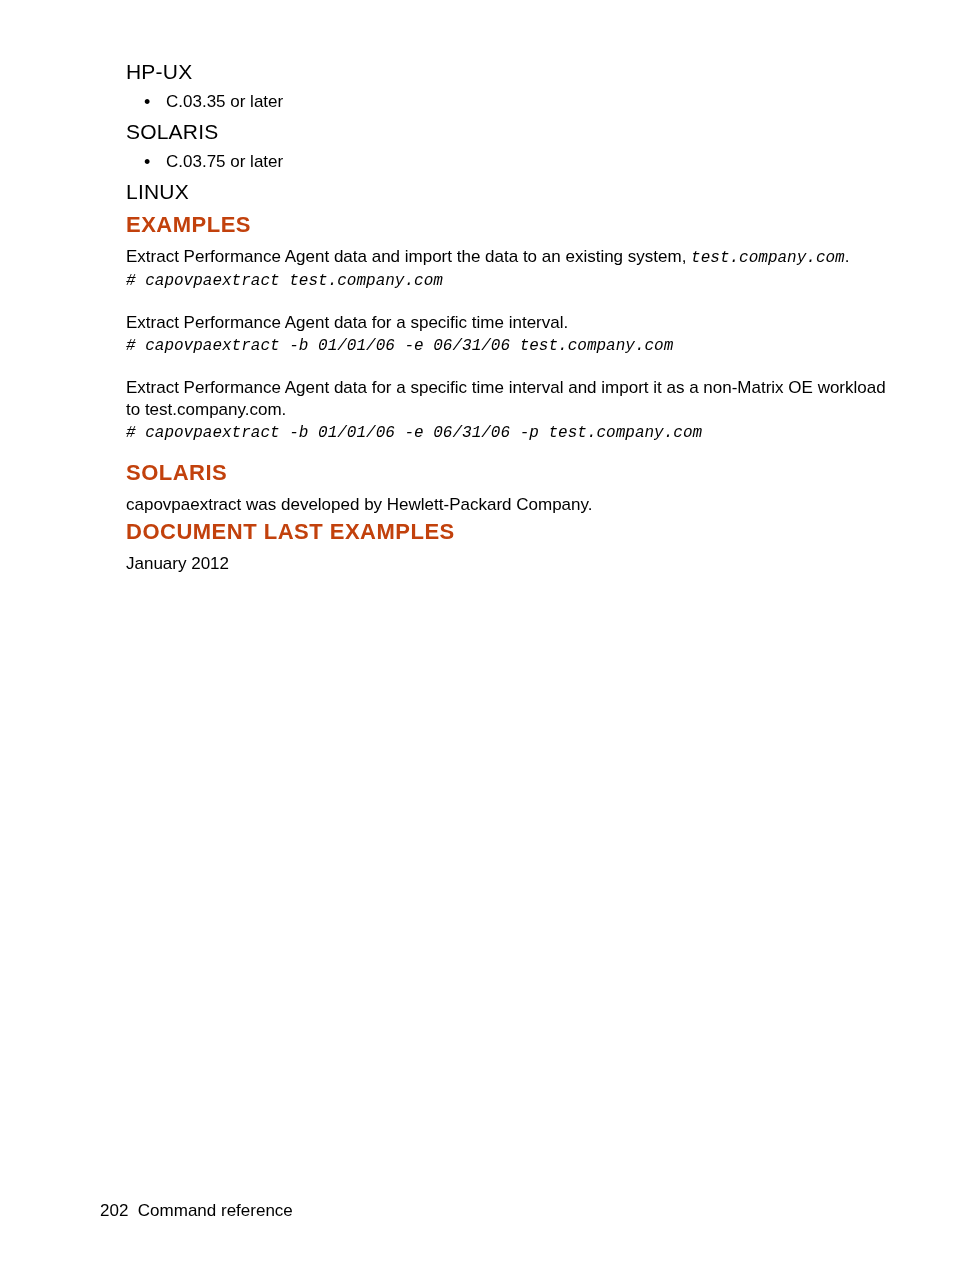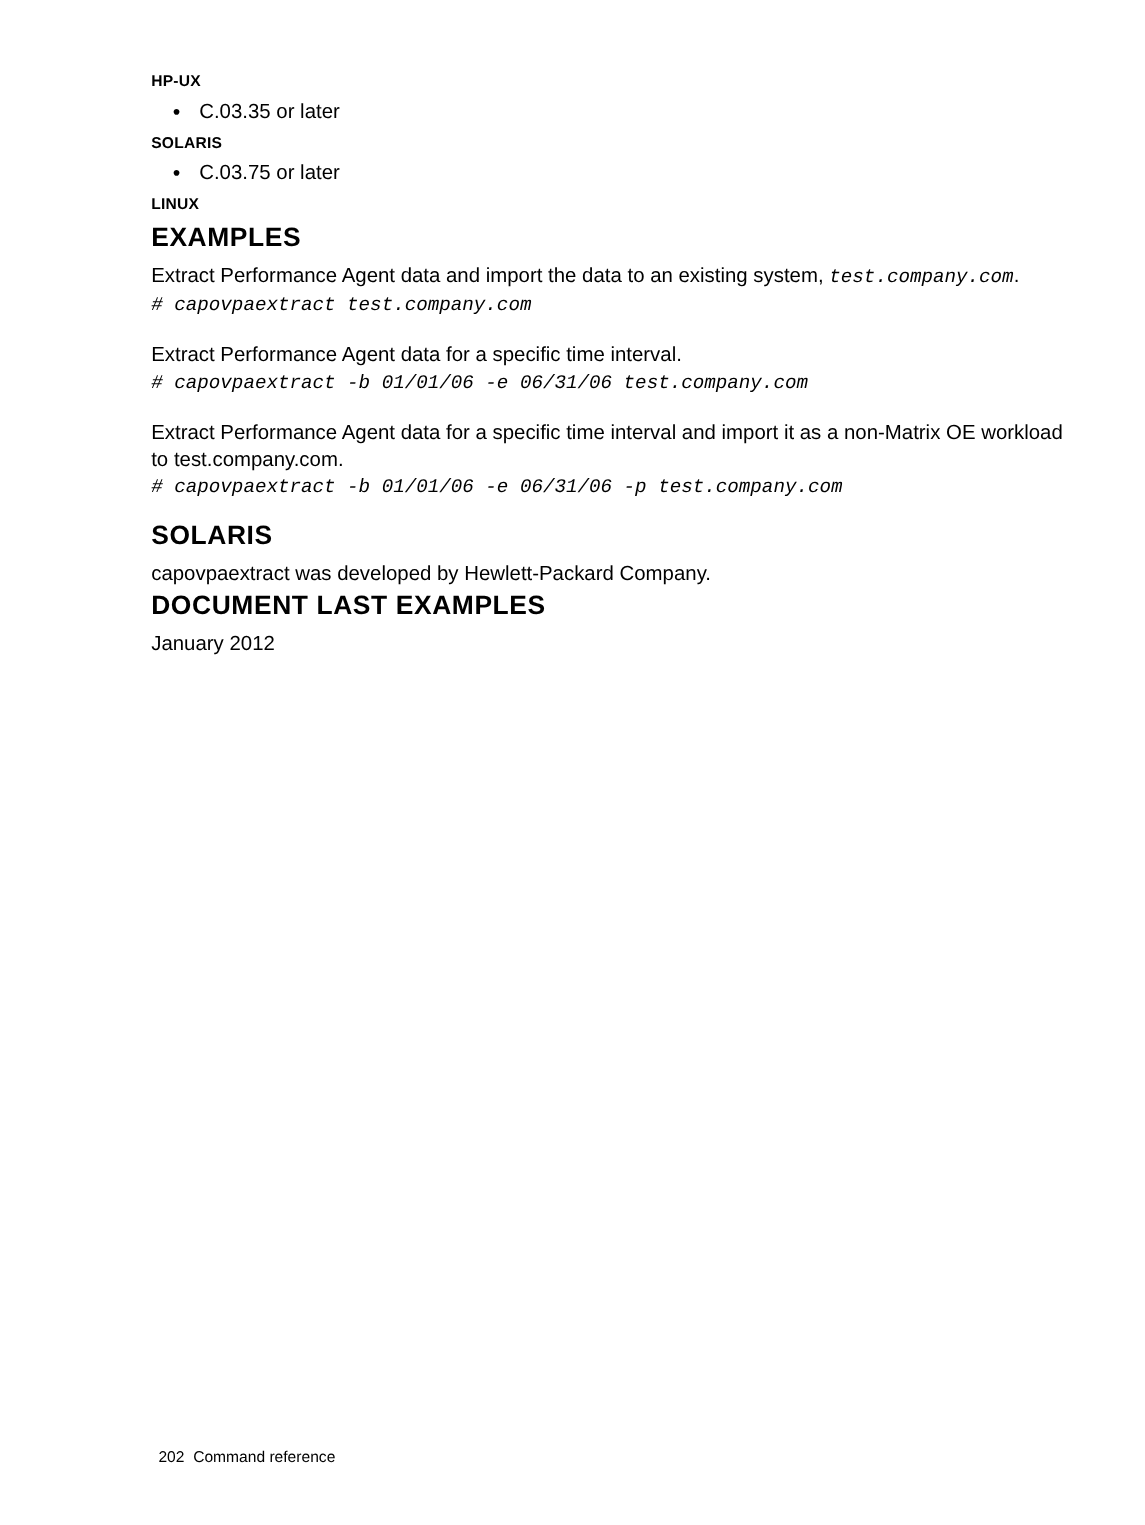--- a/index.html
+++ b/index.html
@@ -10,44 +10,43 @@
     width: 954px;
     height: 1271px;
     position: relative;
     color: #000;
   }
   .page {
     padding: 60px 64px 0 126px;
     box-sizing: border-box;
   }
   .os-label {
-    font-size: 13px;
+    font-size: 21px;
     margin: 0 0 4px 0;
     letter-spacing: 0.2px;
-    font-weight: bold;
   }
   ul.ver {
     margin: 0 0 4px 0;
     padding-left: 40px;
     list-style: none;
   }
   ul.ver li {
     position: relative;
     font-size: 17px;
     padding: 4px 0;
   }
   ul.ver li::before {
     content: "•";
     position: absolute;
     left: -22px;
     font-size: 18px;
     color: #000;
   }
   .section-head {
-    color: #000000;
+    color: #c2410c;
     font-weight: 700;
     font-size: 22px;
     letter-spacing: 0.5px;
     margin: 8px 0 8px 0;
   }
   p.body {
     font-size: 17px;
     margin: 6px 0 2px 0;
     line-height: 1.25;
   }
@@ -62,23 +61,22 @@
     margin: 4px 0 22px 0;
     white-space: pre;
     font-style: italic;
   }
   .italic {
   }
   .footer {
     position: absolute;
     left: 100px;
     bottom: 50px;
-    font-size: 13px;
+    font-size: 17px;
     color: #000;
-    margin-left: 32px;
   }
 </style>
 </head>
 <body>
 
 <div class="page">
 
   <p class="os-label">HP-UX</p>
   <ul class="ver">
     <li>C.03.35 or later</li>

